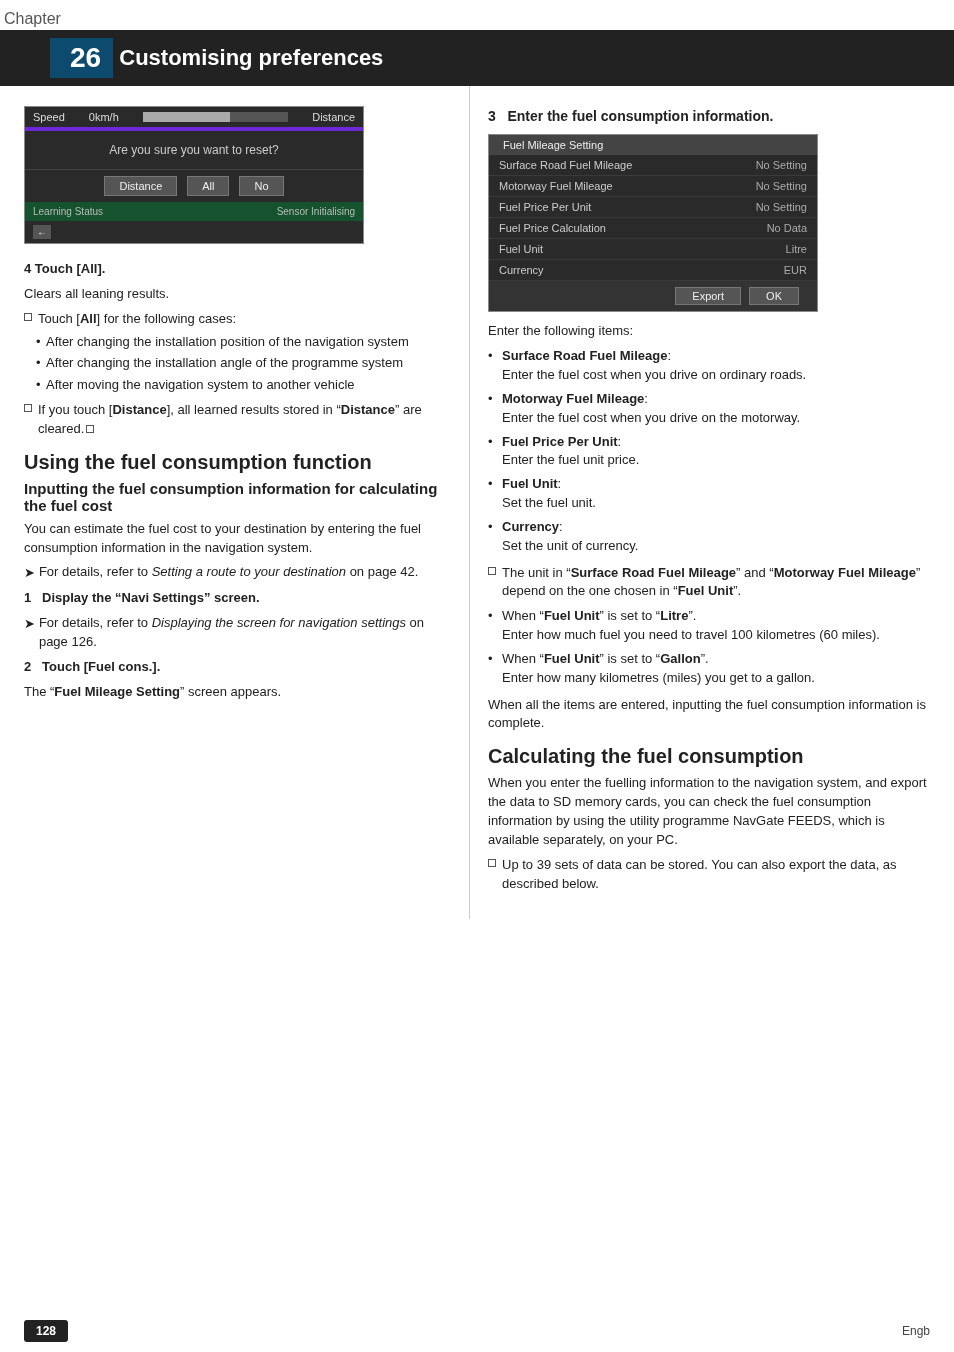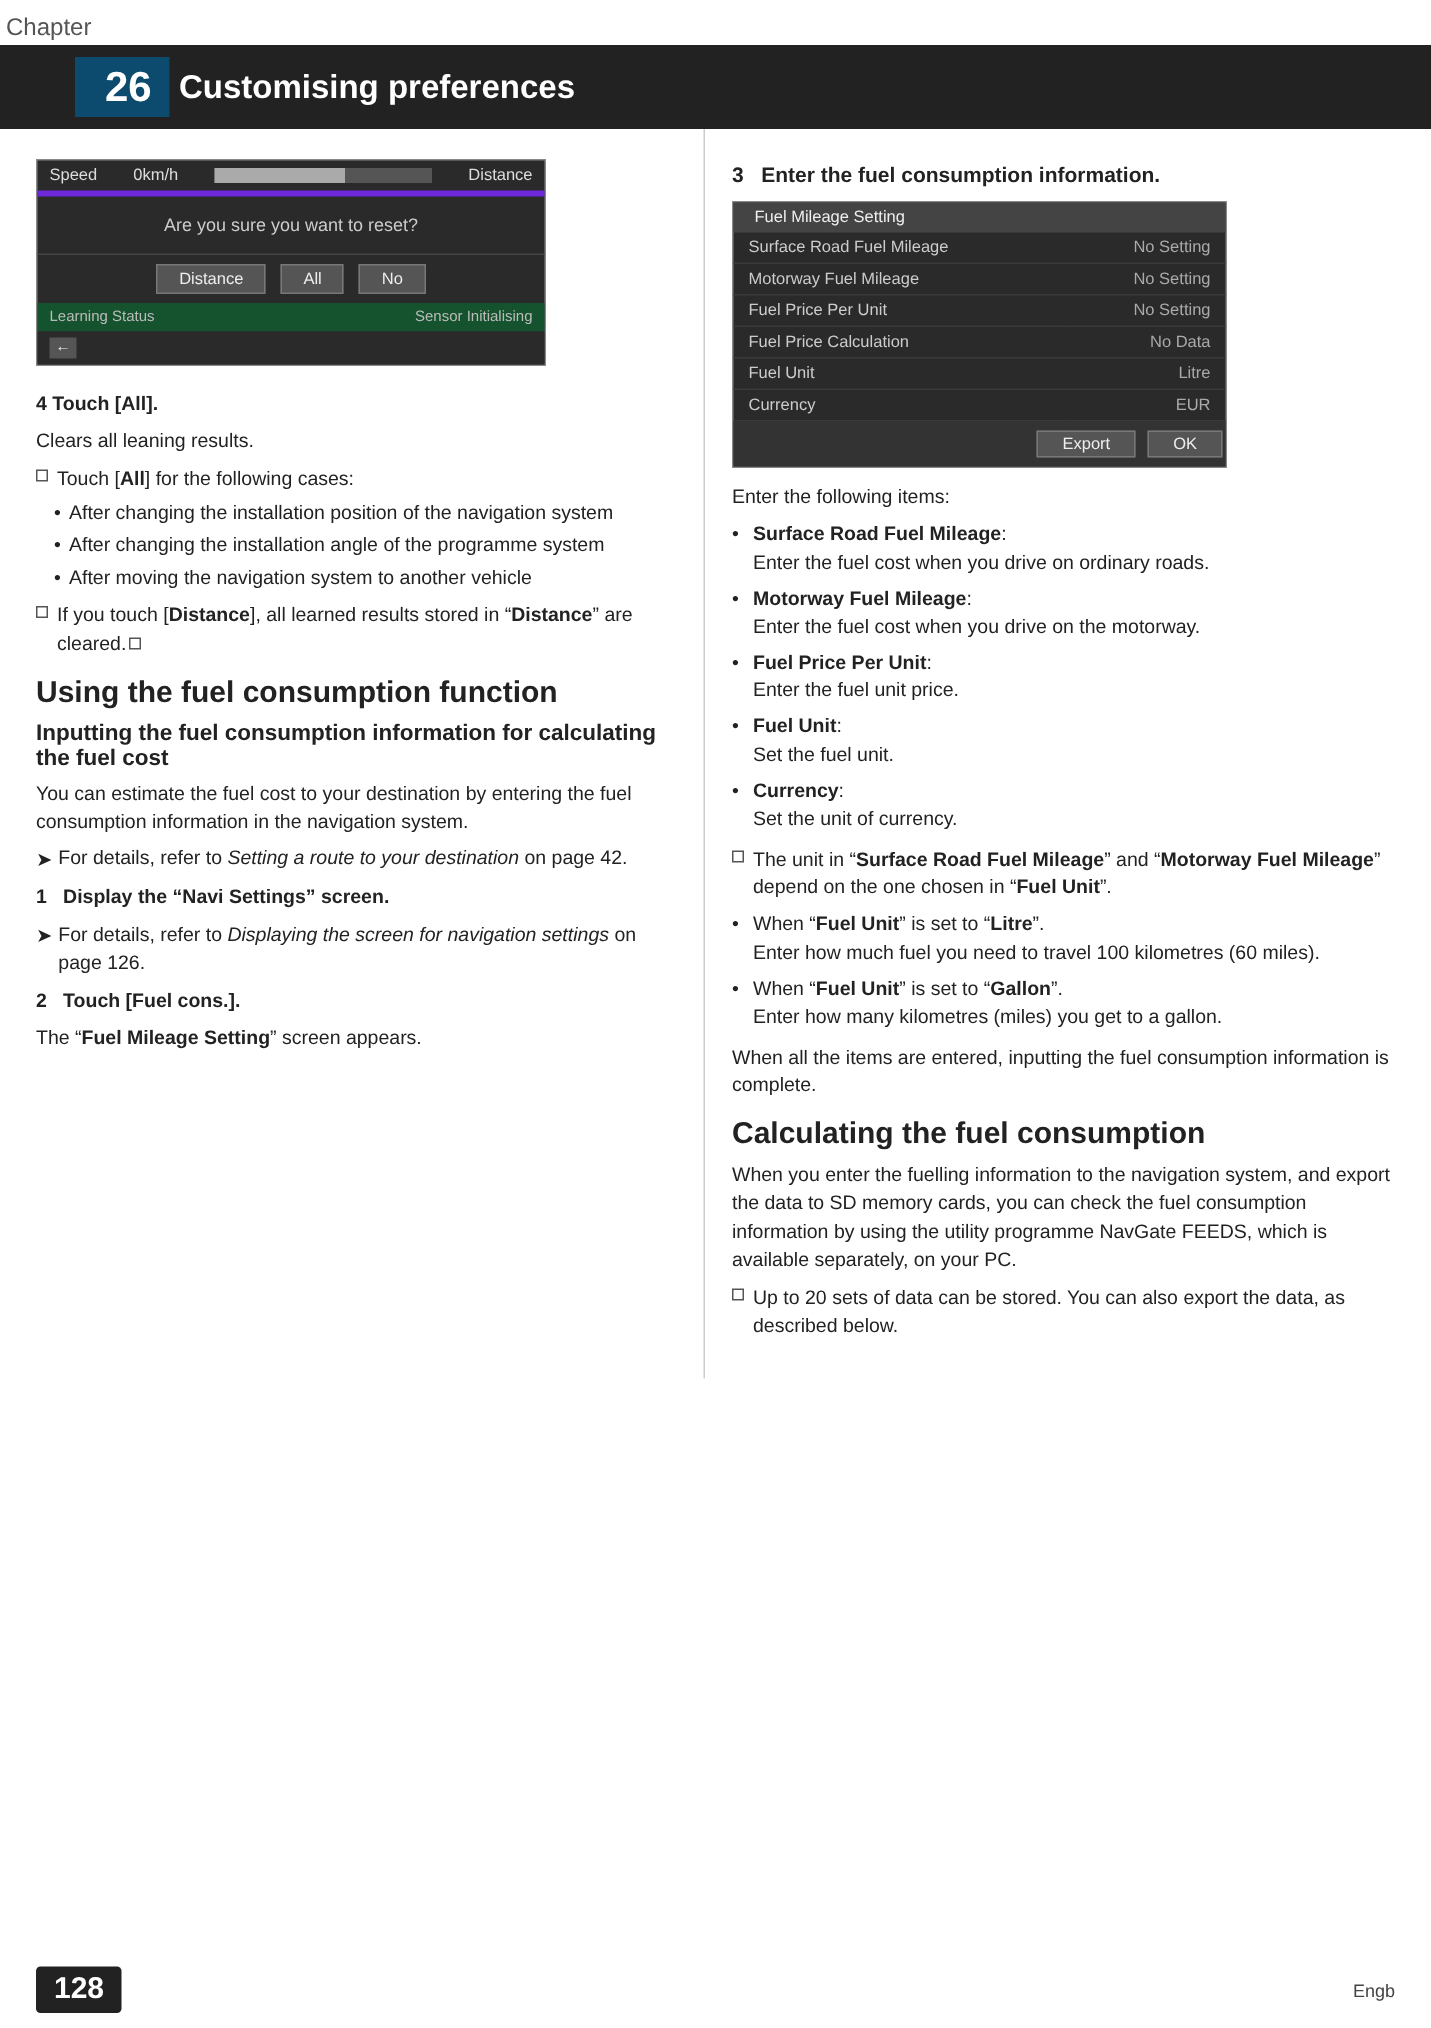--- a/index.html
+++ b/index.html
@@ -244,21 +244,21 @@
       color: #ccc;
     }
     .fuel-widget td:last-child {
       text-align: right;
       color: #aaa;
     }
     .fuel-widget .fw-buttons {
       display: flex;
       justify-content: flex-end;
       gap: 8px;
-      padding: 6px 2px;
+      padding: 6px 18px;
       background: #333;
     }
     .fuel-widget .fw-btn {
       background: #555;
       color: #eee;
       border: 1px solid #777;
       padding: 2px 16px;
       font-size: 11px;
     }
 
@@ -302,21 +302,21 @@
       right: 0;
       display: flex;
       align-items: center;
       padding: 0 24px;
       justify-content: space-between;
     }
     .page-number {
       background: #222;
       color: #fff;
       font-weight: bold;
-      font-size: 20px;
+      font-size: 12px;
       padding: 4px 12px;
       border-radius: 3px;
     }
     .page-lang {
       font-size: 12px;
       color: #444;
     }
 
     b { font-weight: bold; }
     i { font-style: italic; }
@@ -464,21 +464,21 @@
         <li>When “<b>Fuel Unit</b>” is set to “<b>Gallon</b>”.<br>Enter how many kilometres (miles) you get to a gallon.</li>
       </ul>
 
     <p>When all the items are entered, inputting the fuel consumption information is complete.</p>
 
     <h2 class="section-title-large">Calculating the fuel consumption</h2>
     <p>When you enter the fuelling information to the navigation system, and export the data to SD memory cards, you can check the fuel consumption information by using the utility programme NavGate FEEDS, which is available separately, on your PC.</p>
 
     <div class="sq-note">
       <span class="sq"></span>
-      <span>Up to 20 sets of data can be stored. You can also export the data, as described below.</span>
+      <span>Up to 39 sets of data can be stored. You can also export the data, as described below.</span>
     </div>
 
   </div>
 </div>
 
 <div class="page-footer">
   <span class="page-number">128</span>
   <span class="page-lang">Engb</span>
 </div>
 

